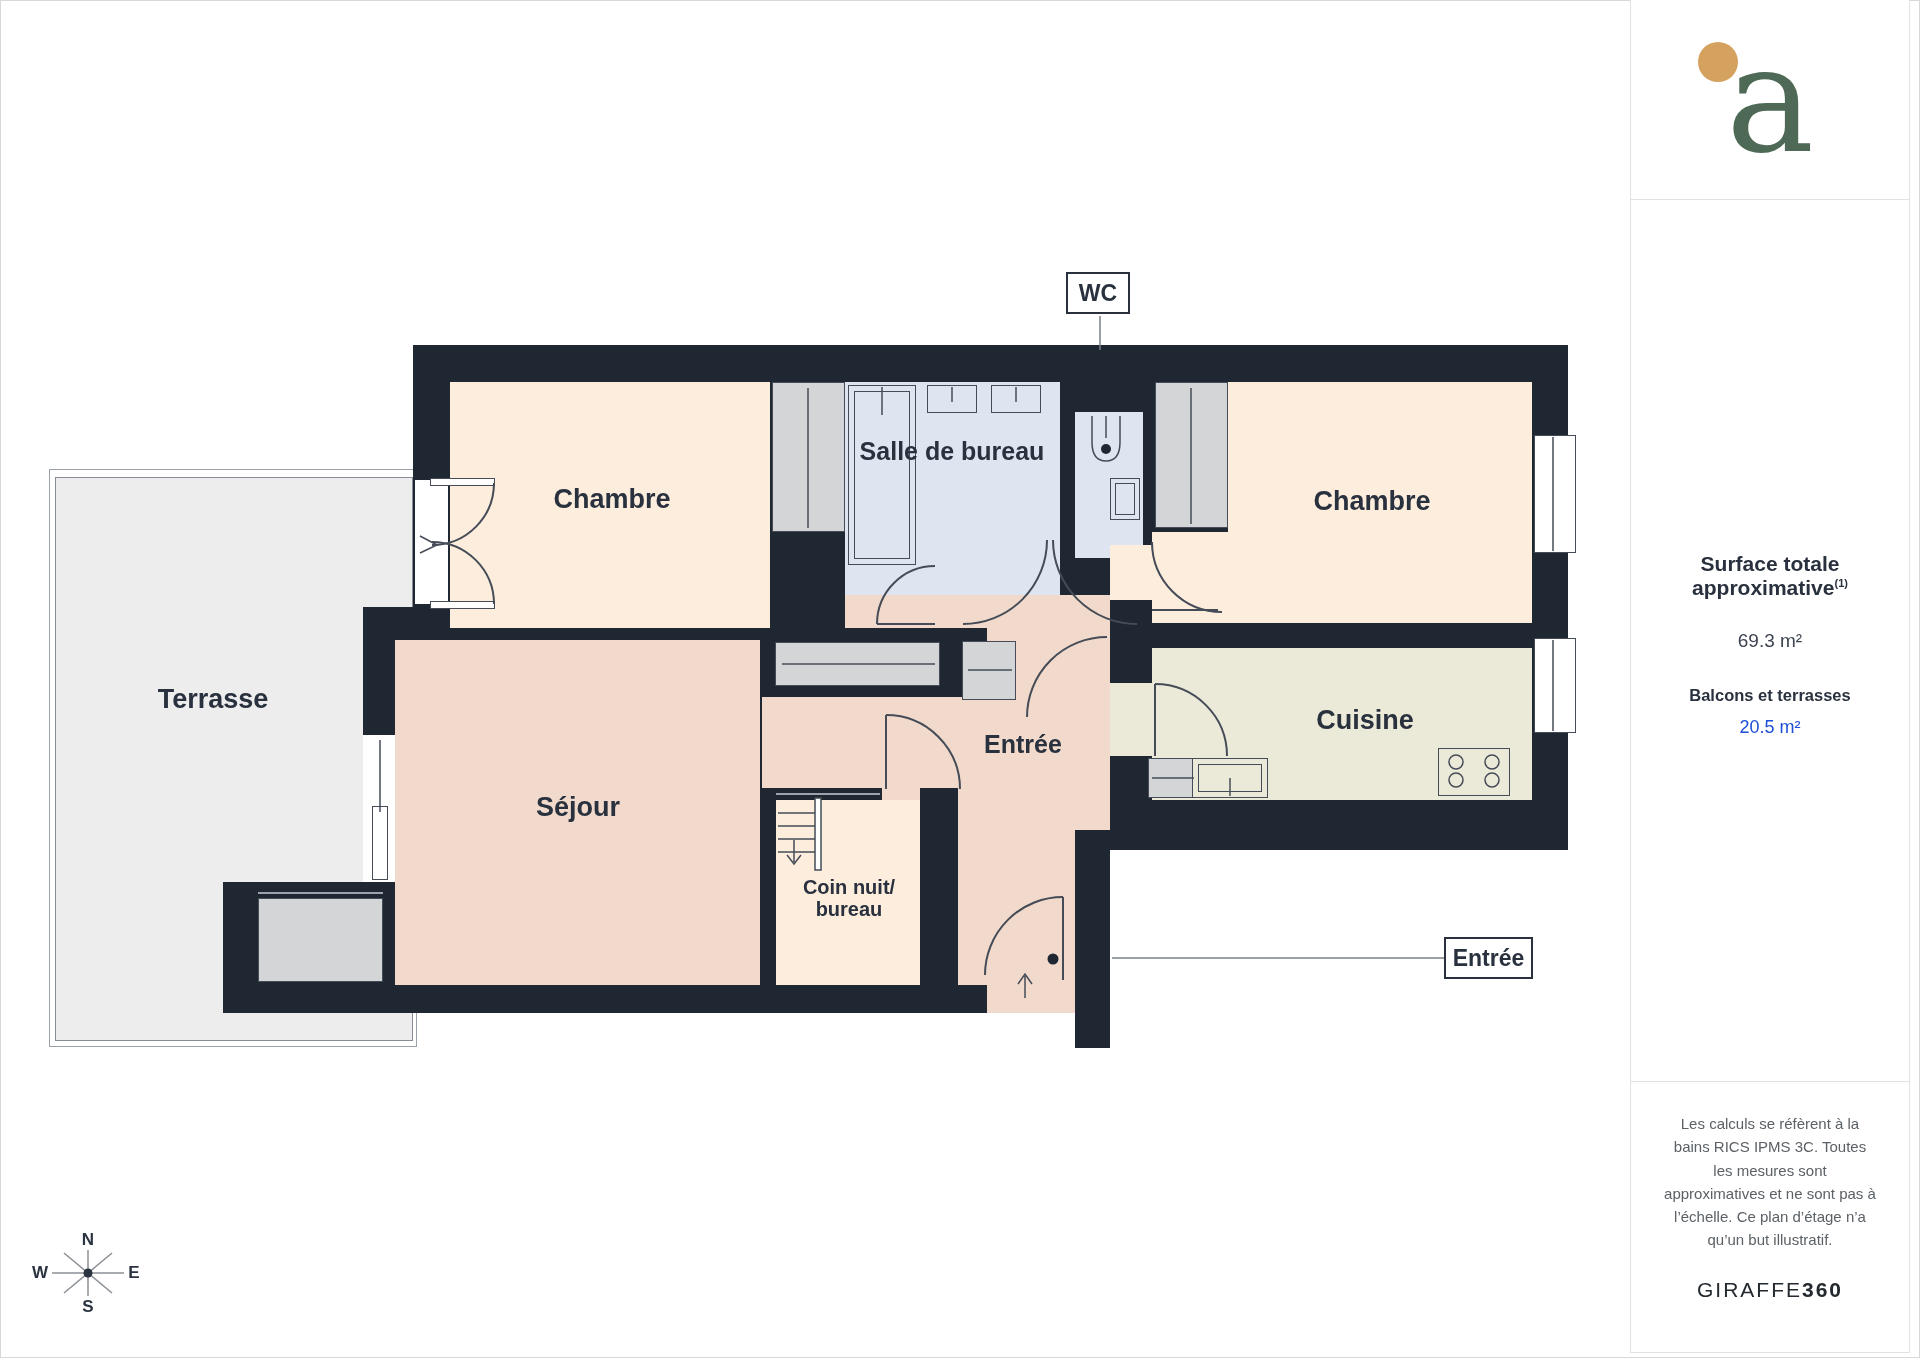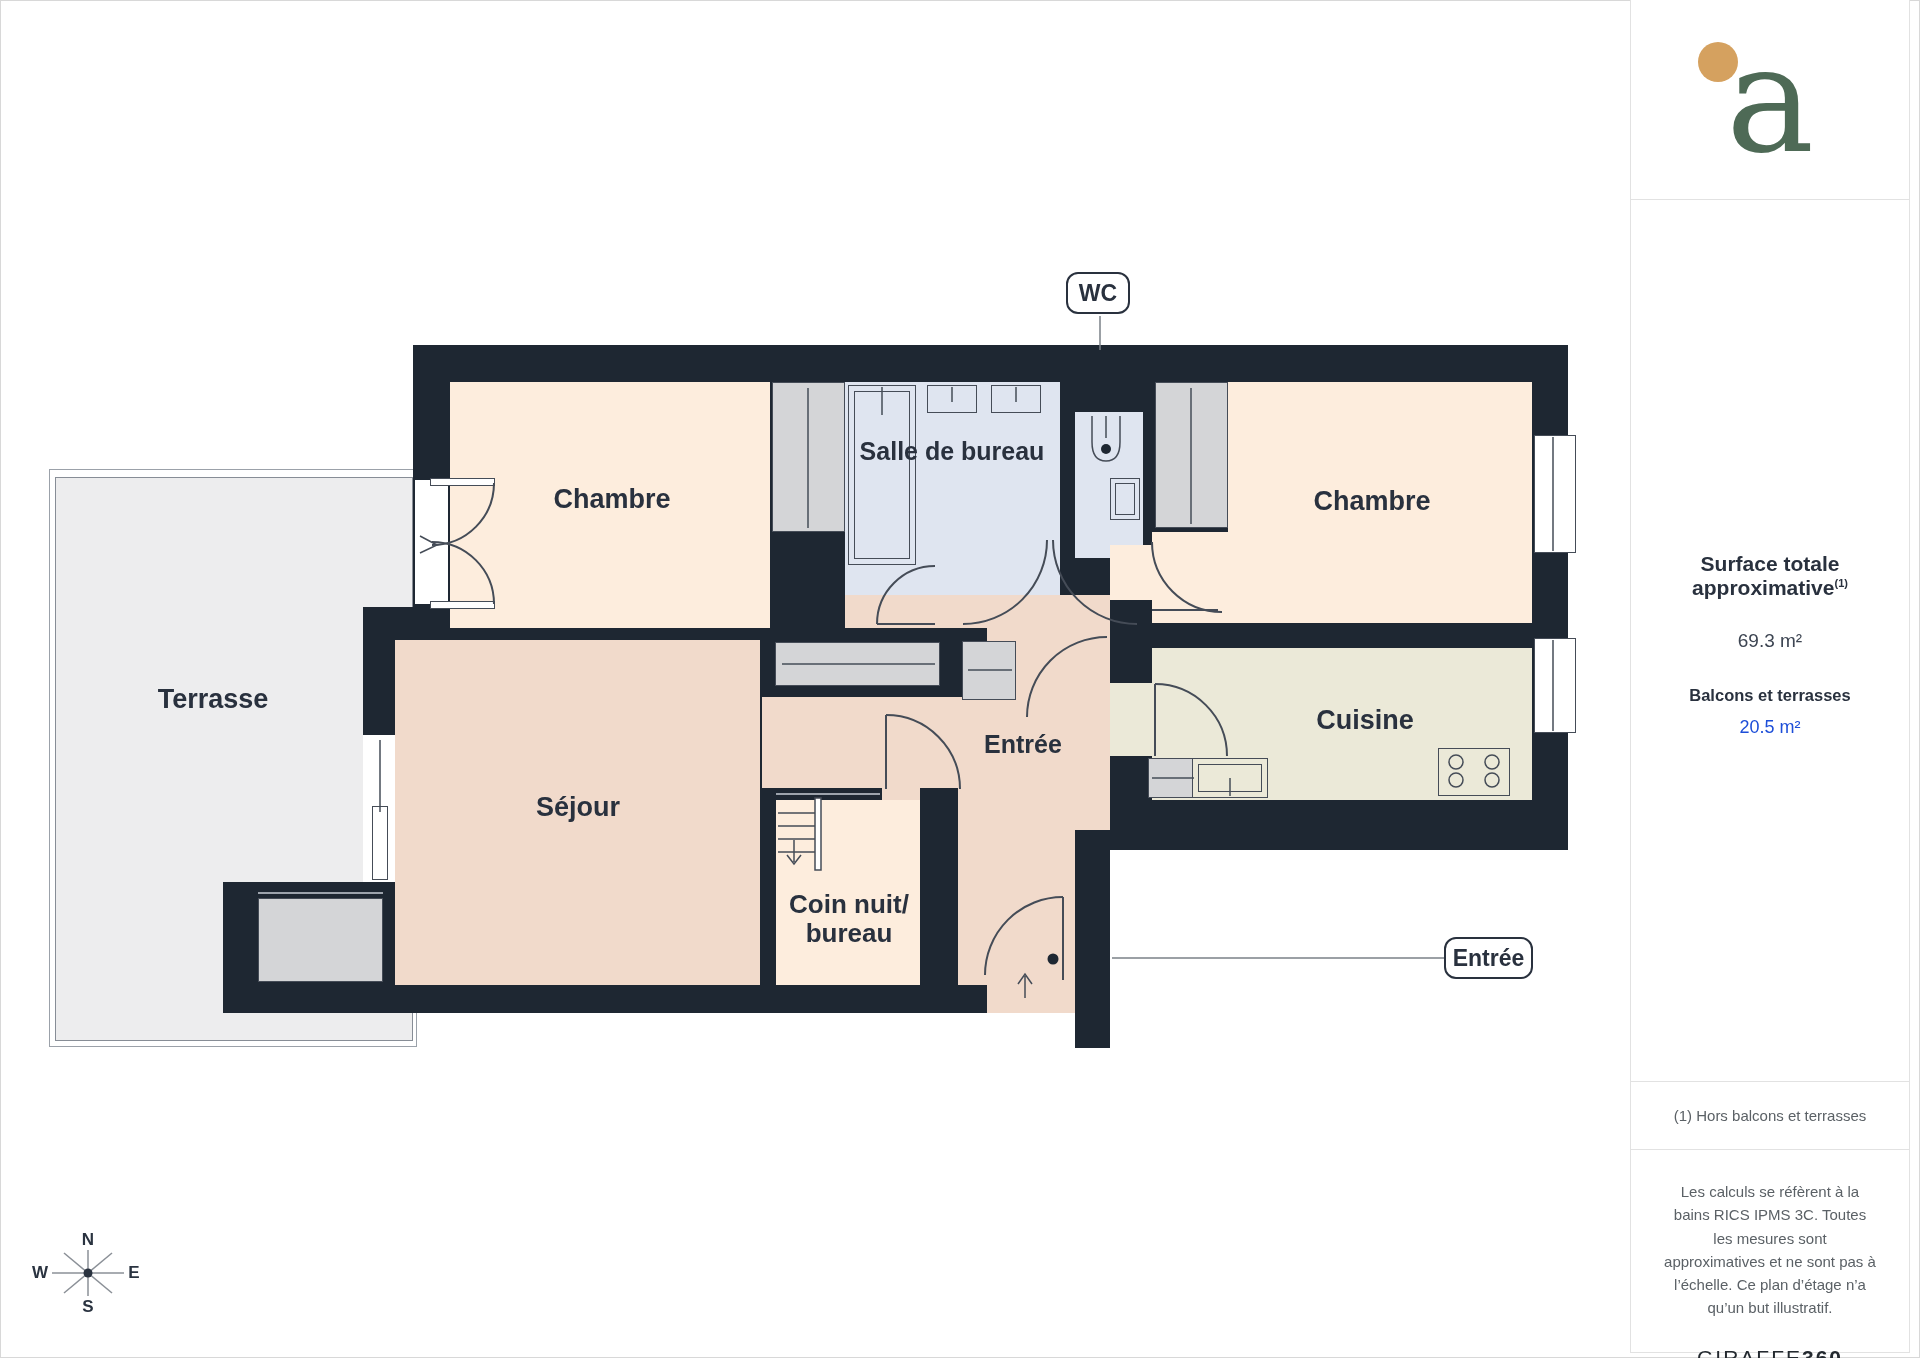--- a/index.html
+++ b/index.html
@@ -18,21 +18,21 @@
   .pink{background:var(--pink);}
   .blue{background:var(--blue);}
   .beige{background:var(--beige);}
   .closet{background:var(--closet);border:1px solid var(--line);box-sizing:border-box;}
   .white{background:#fff;}
   .bord{border:1.5px solid var(--line);box-sizing:border-box;}
   .thin{border:1px solid var(--line);box-sizing:border-box;}
   .lbl{position:absolute;transform:translate(-50%,-50%);color:var(--label);
        font-weight:bold;white-space:nowrap;text-align:center;}
   .callout{position:absolute;background:#fff;border:2px solid var(--label);
-       border-radius:12px;display:flex;align-items:center;justify-content:center;
+       border-radius:0;display:flex;align-items:center;justify-content:center;
        font-weight:bold;font-size:23px;color:var(--label);box-sizing:border-box;}
   svg.overlay{position:absolute;left:0;top:0;pointer-events:none;}
   .arc{stroke:var(--line);stroke-width:2;fill:none;}
   .t1{stroke:var(--line);stroke-width:1.5;fill:none;}
   .haird{stroke:#c9ced6;stroke-width:1.5;fill:none;}
   .leadln{stroke:var(--leader);stroke-width:1.5;fill:none;}
   .cmp{stroke:#8b9097;stroke-width:1.5;fill:none;}
   
   #sidebar{position:absolute;left:1630px;top:0;width:280px;height:1353px;
       border-left:1px solid var(--divider);border-right:1px solid var(--divider);
@@ -193,21 +193,21 @@
     </g>
   </svg>
 
   <div class="lbl" style="left:213px;top:699px;font-size:27px;">Terrasse</div>
   <div class="lbl" style="left:612px;top:499px;font-size:27px;">Chambre</div>
   <div class="lbl" style="left:952px;top:451px;font-size:25px;">Salle de bureau</div>
   <div class="lbl" style="left:1372px;top:501px;font-size:27px;">Chambre</div>
   <div class="lbl" style="left:578px;top:807px;font-size:27px;">Séjour</div>
   <div class="lbl" style="left:1023px;top:744px;font-size:25px;">Entrée</div>
   <div class="lbl" style="left:1365px;top:720px;font-size:27px;">Cuisine</div>
-  <div class="lbl" style="left:849px;top:919px;font-size:26px;line-height:1.1;">
+  <div class="lbl" style="left:849px;top:898px;font-size:20px;line-height:1.1;">
     <div>Coin nuit/</div>
     <div>bureau</div>
   </div>
 
   <div class="lbl" style="left:88px;top:1240px;font-size:17px;color:#2a3340;">N</div>
   <div class="lbl" style="left:88px;top:1307px;font-size:17px;color:#2a3340;">S</div>
   <div class="lbl" style="left:40px;top:1273px;font-size:17px;color:#2a3340;">W</div>
   <div class="lbl" style="left:134px;top:1273px;font-size:17px;color:#2a3340;">E</div>
 
   <div class="callout" style="left:1066px;top:272px;width:64px;height:42px;">WC</div>
@@ -221,21 +221,20 @@
       </div>
     </div>
     <div id="sb-info" class="sb-sec">
       <div class="sb-title">
         <span>Surface totale approximative</span><sup>(1)</sup>
       </div>
       <div class="sb-val">69.3 m²</div>
       <div class="sb-sub">Balcons et terrasses</div>
       <div class="sb-val2">20.5 m²</div>
     </div>
-    <div id="sb-note" class="sb-sec">(1) Hors balcons et terrasses</div>
     <div id="sb-legal" class="sb-sec">
       <div class="legal-p">Les calculs se réfèrent à la bains RICS IPMS 3C. Toutes les mesures sont approximatives et ne sont pas à l’échelle. Ce plan d’étage n’a qu’un but illustratif.</div>
       <div class="brand">
         <span>GIRAFFE</span><span class="b">360</span>
       </div>
     </div>
   </div>
 
 </div>
 

